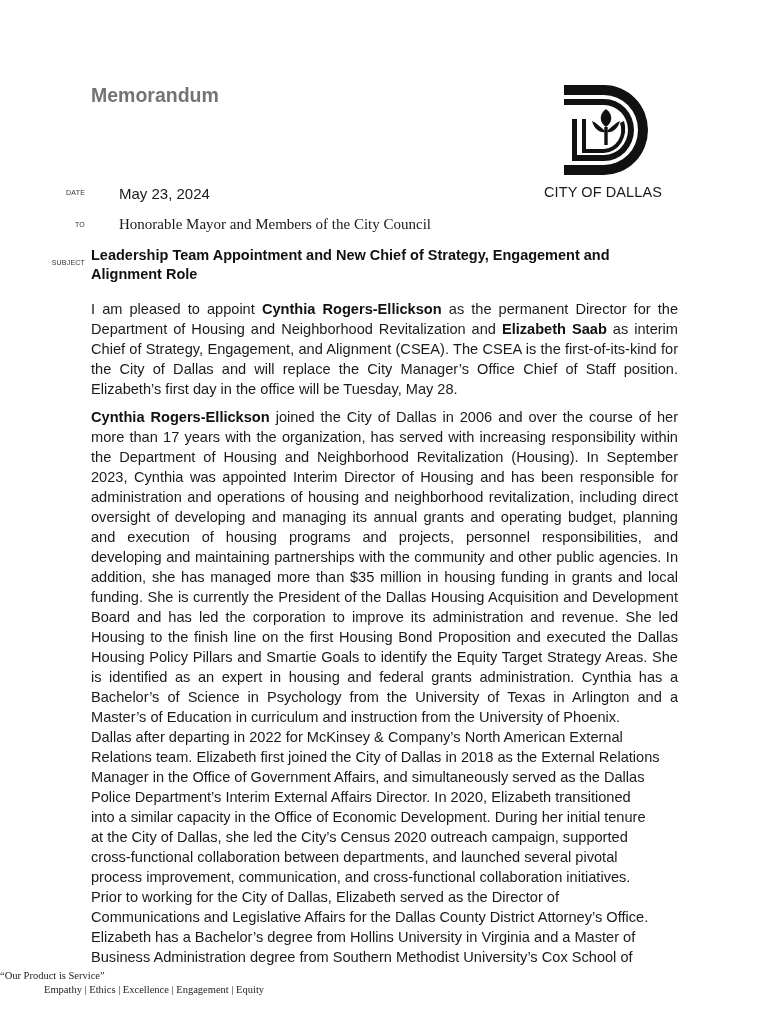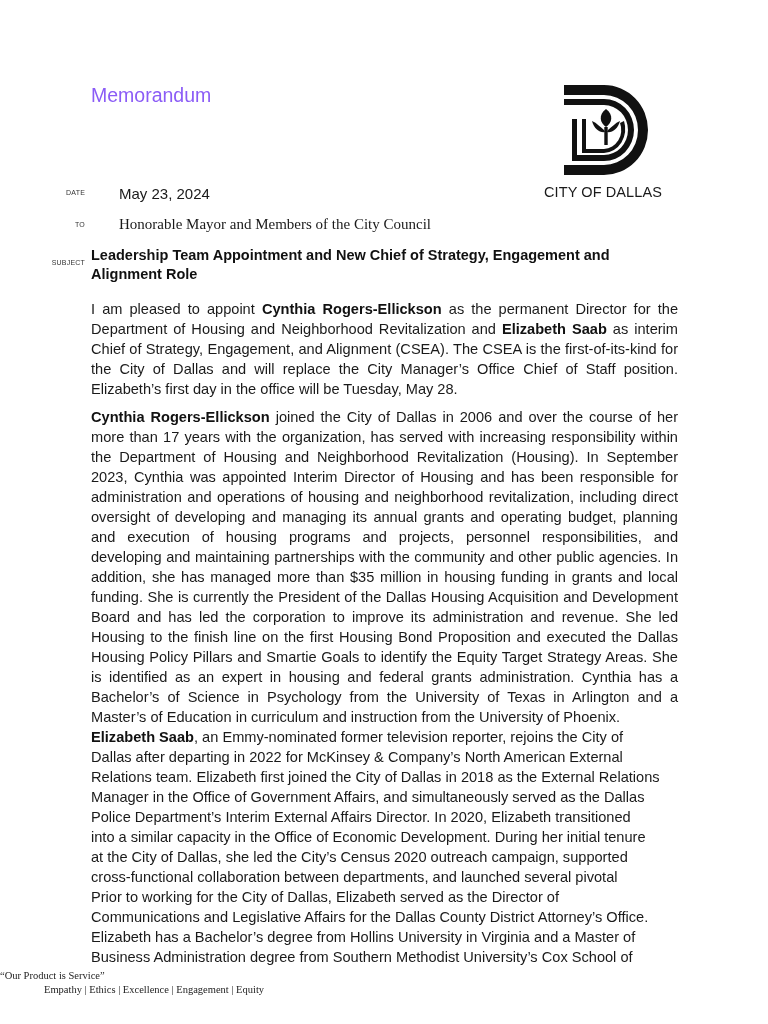--- a/index.html
+++ b/index.html
@@ -1,17 +1,17 @@
 <!DOCTYPE html>
 <html><head>
 <meta charset="utf-8">
 <style>
   html, body { margin: 0; padding: 0; background: #ffffff; }
   body { width: 768px; height: 1024px; position: relative; overflow: hidden; font-family: "Liberation Sans", sans-serif; color: #1a1a1a; }
-  .title { position: absolute; left: 91px; top: 84px; font-size: 19.5px; font-weight: normal; color: #8b5cf6; }
+  .title { position: absolute; left: 91px; top: 84px; font-size: 19.5px; font-weight: bold; color: #737373; }
   .logo { position: absolute; left: 562px; top: 83px; width: 88px; height: 94px; }
   .city { position: absolute; left: 544px; top: 184px; font-size: 14.5px; color: #1a1a1a; letter-spacing: 0.1px; }
   .meta-label { position: absolute; font-size: 7px; color: #333; text-align: right; letter-spacing: 0.2px; }
   .meta-value { position: absolute; left: 91px; font-size: 15px; color: #1a1a1a; margin-left: 28px; }
   .subject { position: absolute; left: 91px; top: 246px; width: 580px; font-size: 14.5px; font-weight: bold; line-height: 19px; color: #111; }
   .para { position: absolute; left: 91px; width: 587px; font-size: 14.6px; line-height: 20px; color: #1a1a1a; text-align: justify; }
   .para b { color: #111; }
   .para.left { text-align: left; width: 600px; }
   .footer { position: absolute; left: 0; width: 768px; font-family: "Liberation Serif", serif; color: #222; }
   .f1 { top: 970px; font-size: 10.5px; }
@@ -52,28 +52,28 @@
 
 <div class="para" style="top:299px;">
   <span>I am pleased to appoint </span><b>Cynthia Rogers-Ellickson</b><span> as the permanent Director for the Department of Housing and Neighborhood Revitalization and </span><b>Elizabeth Saab</b><span> as interim Chief of Strategy, Engagement, and Alignment (CSEA). The CSEA is the first-of-its-kind for the City of Dallas and will replace the City Manager’s Office Chief of Staff position. Elizabeth’s first day in the office will be Tuesday, May 28.</span>
 </div>
 
 <div class="para" style="top:407px;">
   <b>Cynthia Rogers-Ellickson</b><span> joined the City of Dallas in 2006 and over the course of her more than 17 years with the organization, has served with increasing responsibility within the Department of Housing and Neighborhood Revitalization (Housing). In September 2023, Cynthia was appointed Interim Director of Housing and has been responsible for administration and operations of housing and neighborhood revitalization, including direct oversight of developing and managing its annual grants and operating budget, planning and execution of housing programs and projects, personnel responsibilities, and developing and maintaining partnerships with the community and other public agencies. In addition, she has managed more than $35 million in housing funding in grants and local funding. She is currently the President of the Dallas Housing Acquisition and Development Board and has led the corporation to improve its administration and revenue. She led Housing to the finish line on the first Housing Bond Proposition and executed the Dallas Housing Policy Pillars and Smartie Goals to identify the Equity Target Strategy Areas. She is identified as an expert in housing and federal grants administration. Cynthia has a Bachelor’s of Science in Psychology from the University of Texas in Arlington and a Master’s of Education in curriculum and instruction from the University of Phoenix.</span>
 </div>
 
 <div class="para left" style="top:727px;">
-  <div><b>Elizabeth Saab</b><span>, an Emmy-nominated former television reporter, rejoins the City of</span></div>
   <div>Dallas after departing in 2022 for McKinsey &amp; Company’s North American External</div>
   <div>Relations team. Elizabeth first joined the City of Dallas in 2018 as the External Relations</div>
   <div>Manager in the Office of Government Affairs, and simultaneously served as the Dallas</div>
   <div>Police Department’s Interim External Affairs Director. In 2020, Elizabeth transitioned</div>
   <div>into a similar capacity in the Office of Economic Development. During her initial tenure</div>
   <div>at the City of Dallas, she led the City’s Census 2020 outreach campaign, supported</div>
   <div>cross-functional collaboration between departments, and launched several pivotal</div>
+  <div>process improvement, communication, and cross-functional collaboration initiatives.</div>
   <div>Prior to working for the City of Dallas, Elizabeth served as the Director of</div>
   <div>Communications and Legislative Affairs for the Dallas County District Attorney’s Office.</div>
   <div>Elizabeth has a Bachelor’s degree from Hollins University in Virginia and a Master of</div>
   <div>Business Administration degree from Southern Methodist University’s Cox School of</div>
 </div>
 
 <div class="footer f1">“Our Product is Service”</div>
 <div class="footer f2">Empathy | Ethics | Excellence | Engagement | Equity</div>
 
 </body></html>

